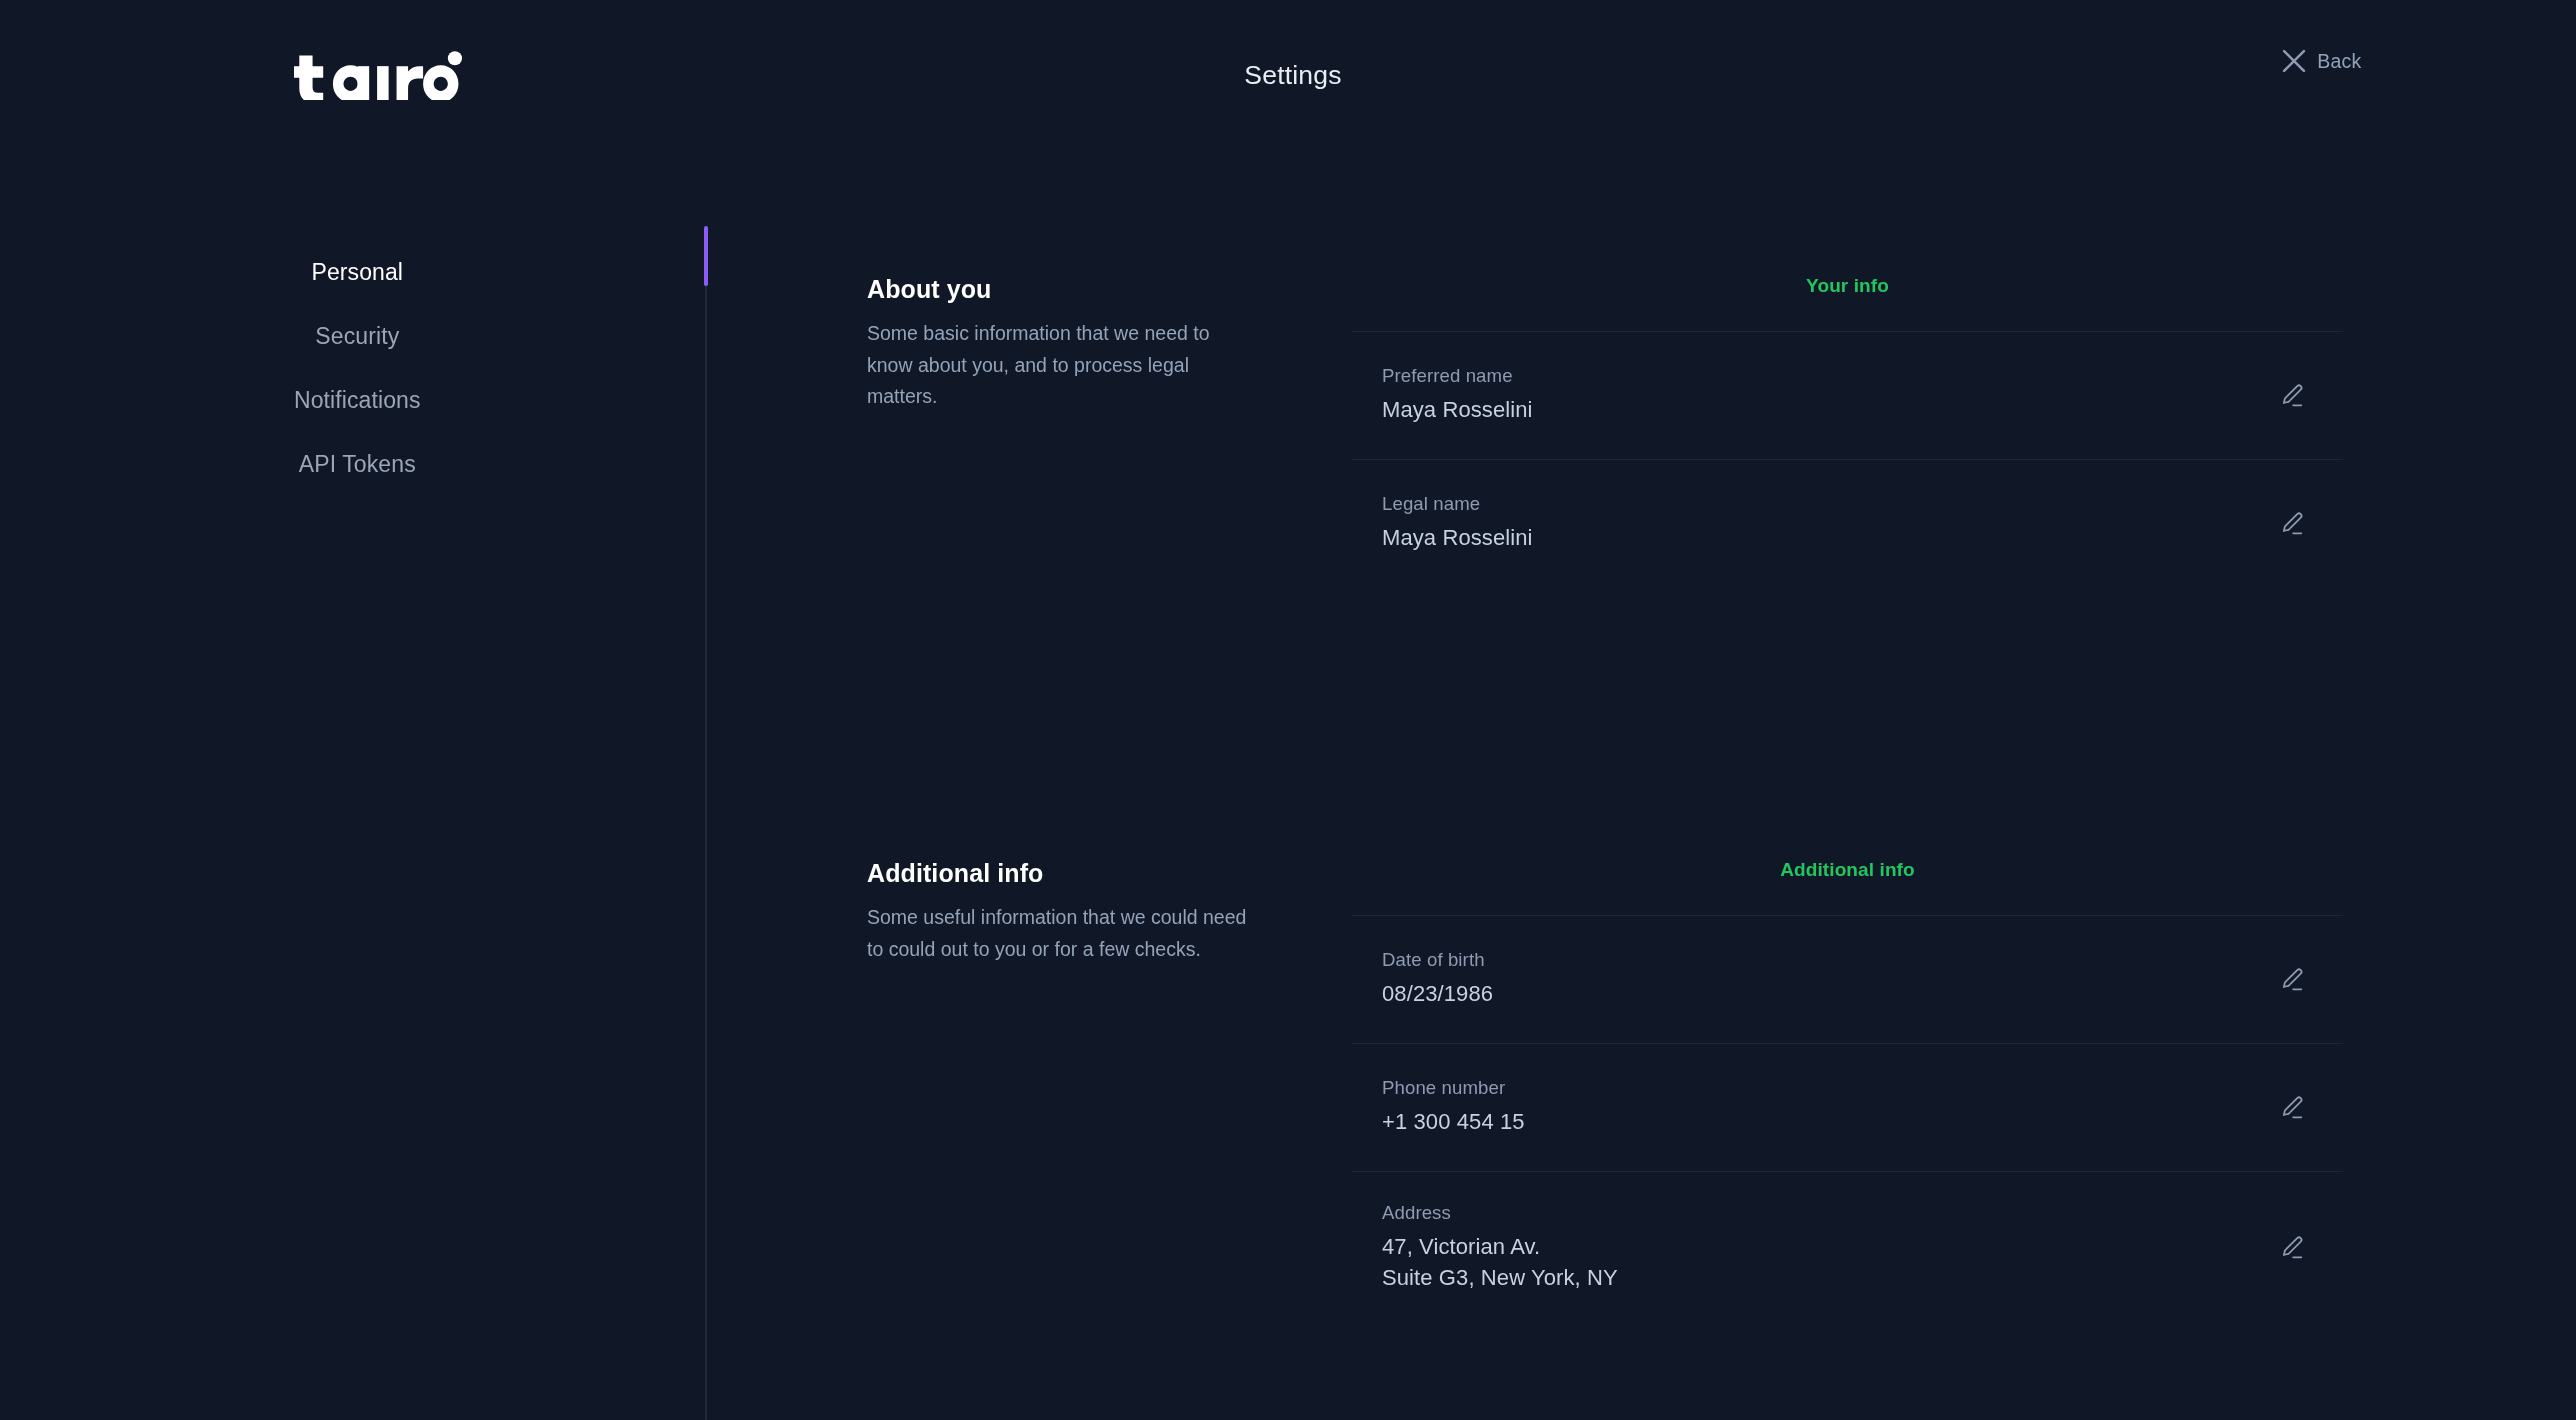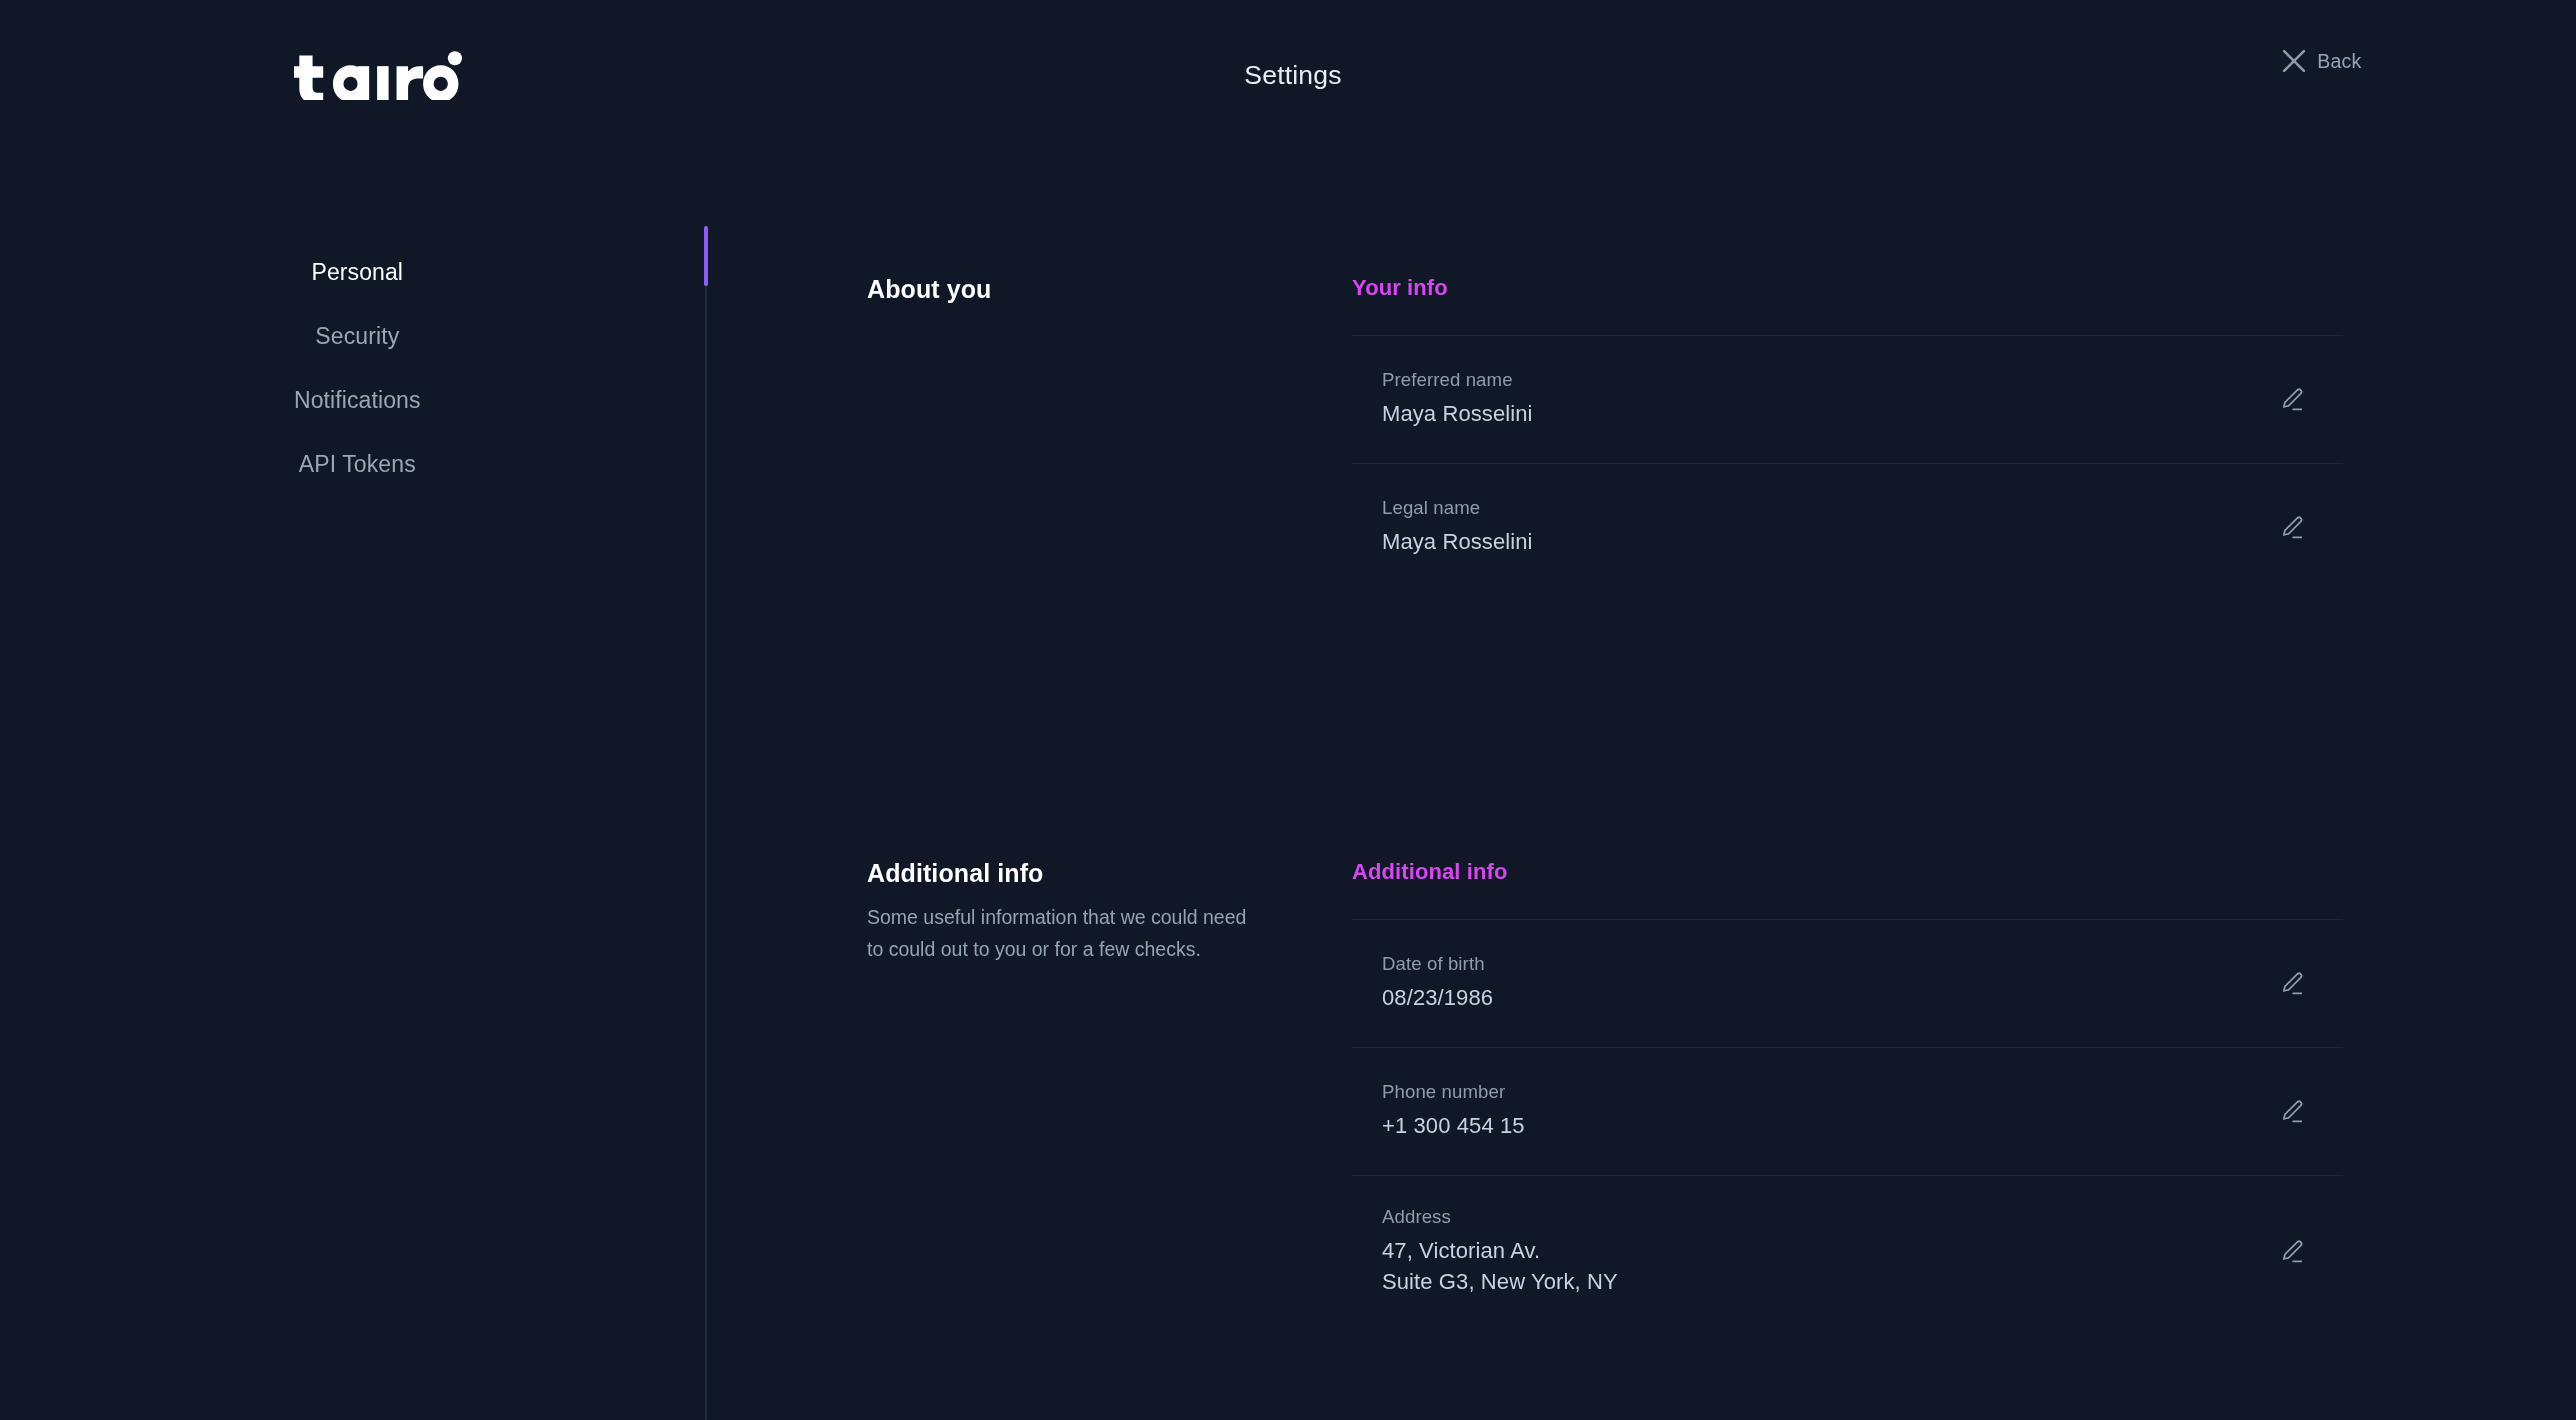--- a/index.html
+++ b/index.html
@@ -149,25 +149,26 @@
     line-height: 1.62;
     color: #94a3b8;
     max-width: 407px;
   }
 
   .panel {
     width: 991px;
     margin-left: 65px;
   }
   .panel-title {
-    font-size: 22px;
+    font-size: 19px;
     font-weight: bold;
-    color: #d946ef;
+    color: #22c55e;
     padding-bottom: 34px;
     letter-spacing: 0.1px;
+    text-align: center;
   }
 
   .row {
     display: flex;
     align-items: center;
     justify-content: space-between;
     border-top: 1.8px solid #1c2troll;
     border-top: 1.8px solid #1c2739;
     min-height: 128px;
     padding: 30px 30px 30px 30px;
@@ -252,20 +253,21 @@
   </div>
 
   <div class="v-divider"></div>
   <div class="v-indicator"></div>
 
   <div class="content">
 
     <div class="section section-about">
       <div class="section-intro">
         <div class="section-heading">About you</div>
+        <div class="section-desc">Some basic information that we need to know about you, and to process legal matters.</div>
       </div>
 
       <div class="panel">
         <div class="panel-title">Your info</div>
 
 
         <div class="row">
           <div class="row-text">
             <span class="row-label">Preferred name</span>
             <span class="row-value">Maya Rosselini</span>

